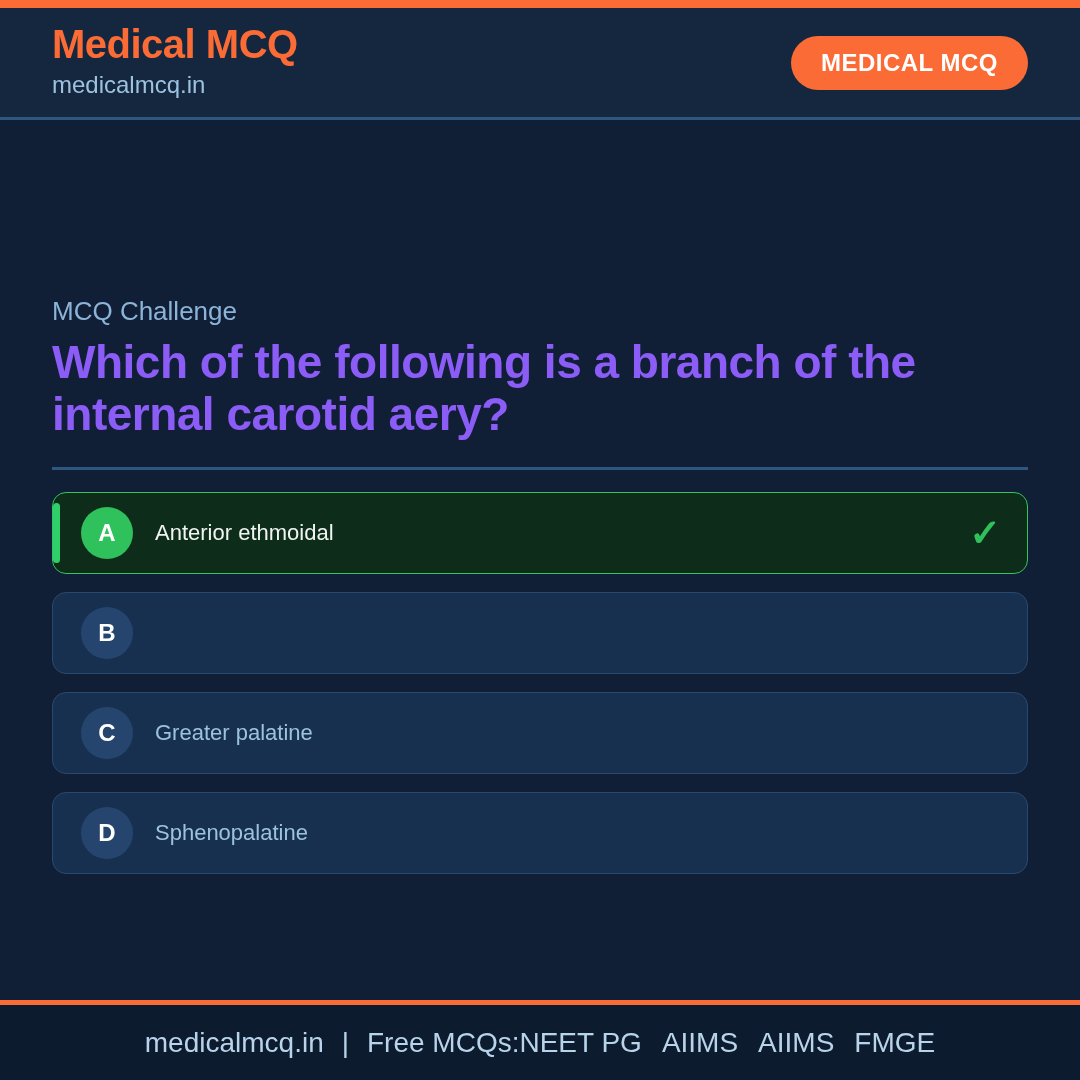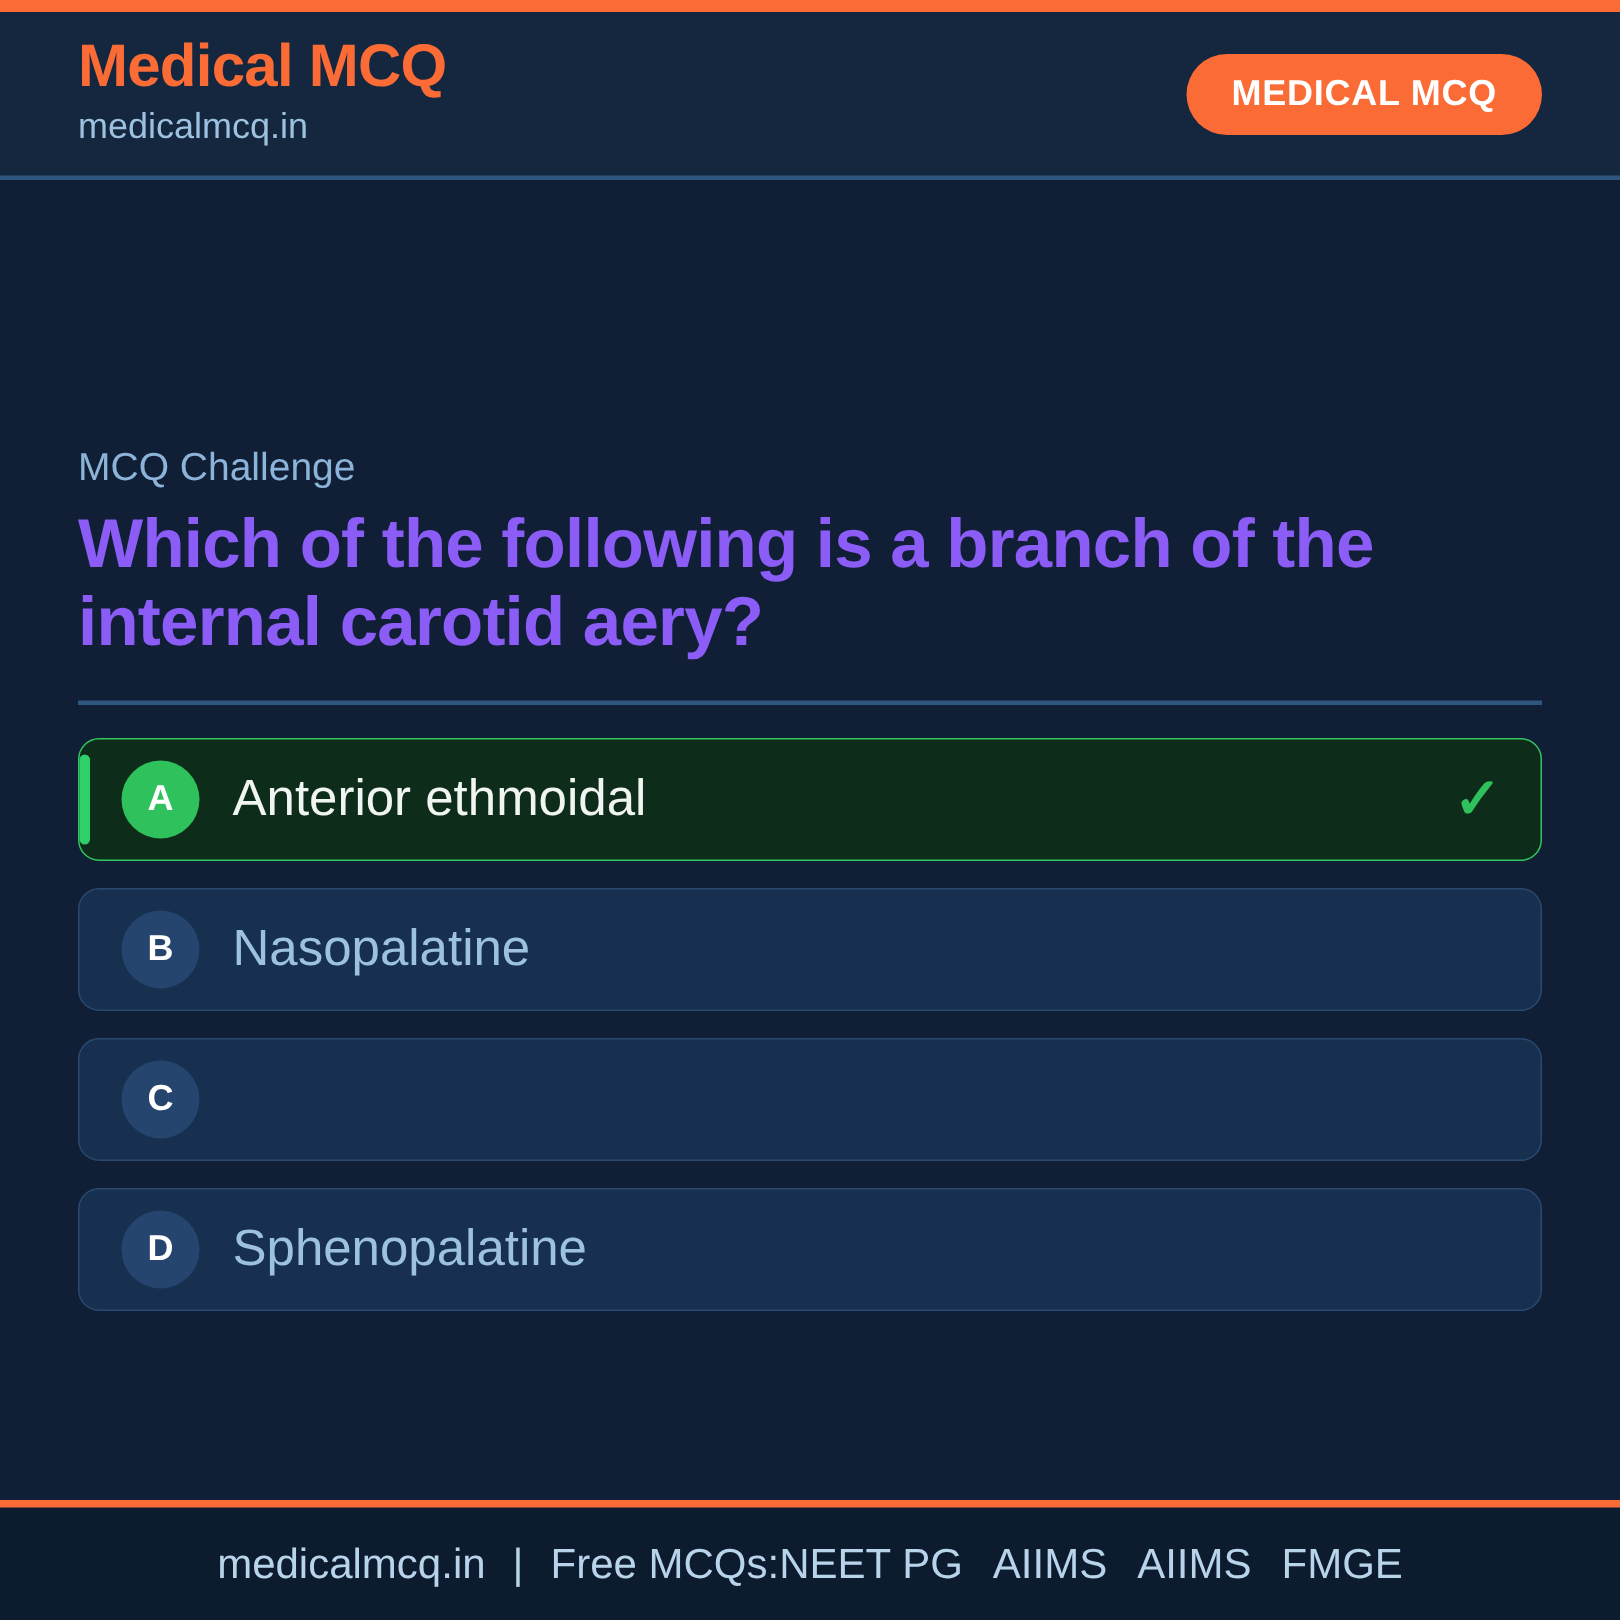--- a/index.html
+++ b/index.html
@@ -99,21 +99,21 @@
     flex:0 0 auto;
     width:52px; height:52px; border-radius:50%;
     background:#25456e; color:#ffffff;
     font-size:24px; font-weight:bold;
     display:flex; align-items:center; justify-content:center;
     margin-right:22px;
   }
   .option.correct .badge { background:#2fc15c; }
 
   .option-text {
-    font-size:34px; color:#9dc2e0; line-height:1.1;
+    font-size:22px; color:#9dc2e0; line-height:1.1;
     flex:1 1 auto;
   }
   .option.correct .option-text { color:#f0f5f2; }
 
   .check {
     flex:0 0 auto;
     font-size:38px; color:#2fc15c; line-height:1;
     font-weight:bold;
   }
   .option:not(.correct) .check { visibility:hidden; }
@@ -164,27 +164,27 @@
       <div class="option correct">
         <div class="accent-bar"></div>
         <div class="badge">A</div>
         <div class="option-text">Anterior ethmoidal</div>
         <div class="check">✓</div>
       </div>
 
       <div class="option">
 
         <div class="badge">B</div>
-        <div class="option-text">Nasopalatine</div>
         <div class="check">✓</div>
       </div>
 
       <div class="option">
 
         <div class="badge">C</div>
+        <div class="option-text">Greater palatine</div>
         <div class="check">✓</div>
       </div>
 
       <div class="option">
 
         <div class="badge">D</div>
         <div class="option-text">Sphenopalatine</div>
         <div class="check">✓</div>
       </div>
 

